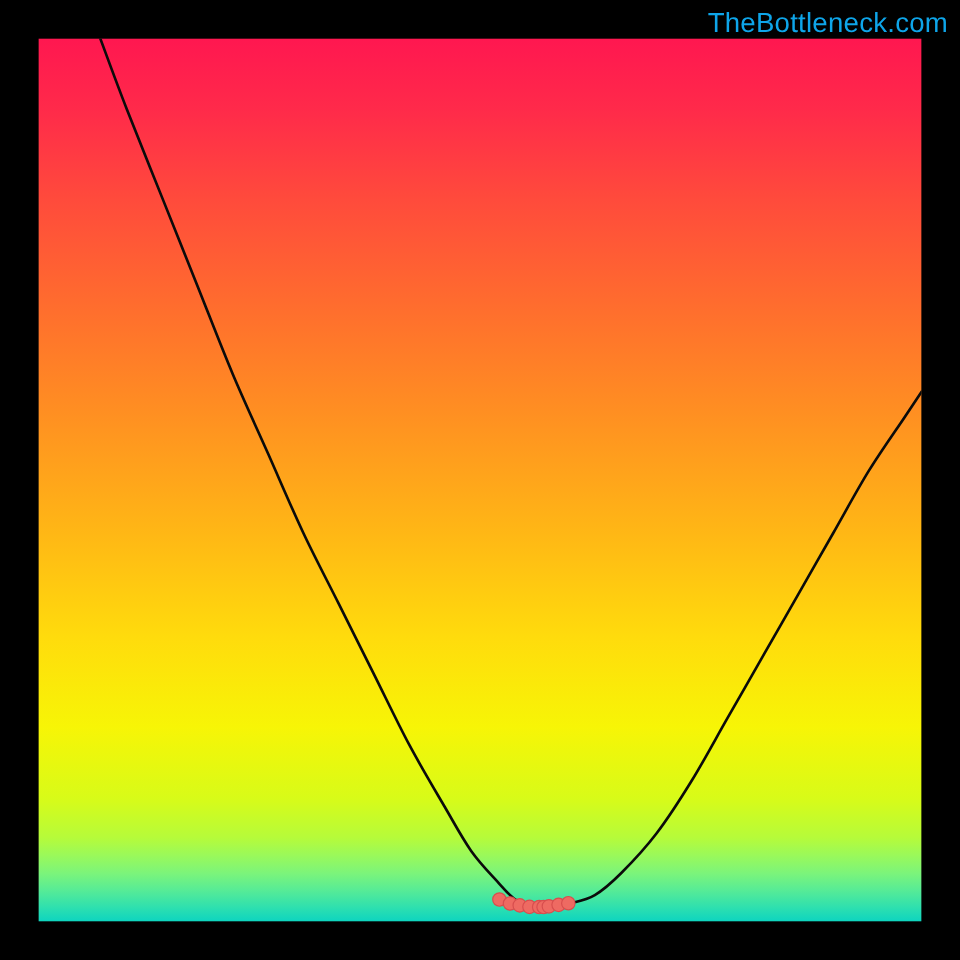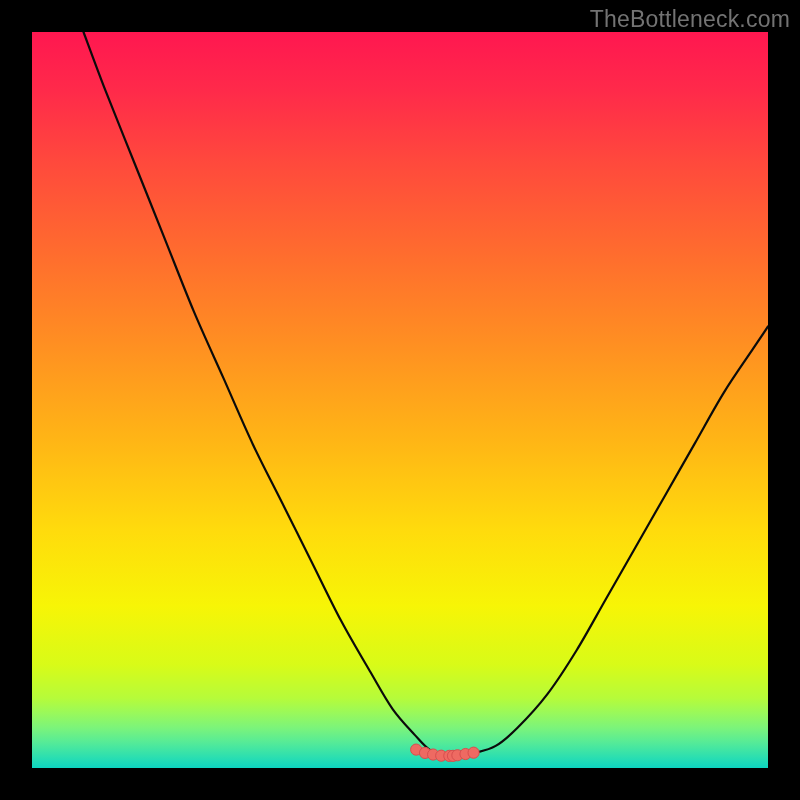--- a/index.html
+++ b/index.html
@@ -16,21 +16,21 @@
     left: 0;
     top: 0;
     width: 800px;
     height: 800px;
     background: #000;
   }
   .watermark {
     position: absolute;
     top: 6px;
     right: 10px;
-    color: #737373;
+    color: #0ea5e9;
     font-size: 23px;
     font-weight: 500;
     letter-spacing: 0.2px;
     z-index: 10;
   }
   .plot {
     position: absolute;
     left: 32px;
     top: 32px;
     width: 736px;

